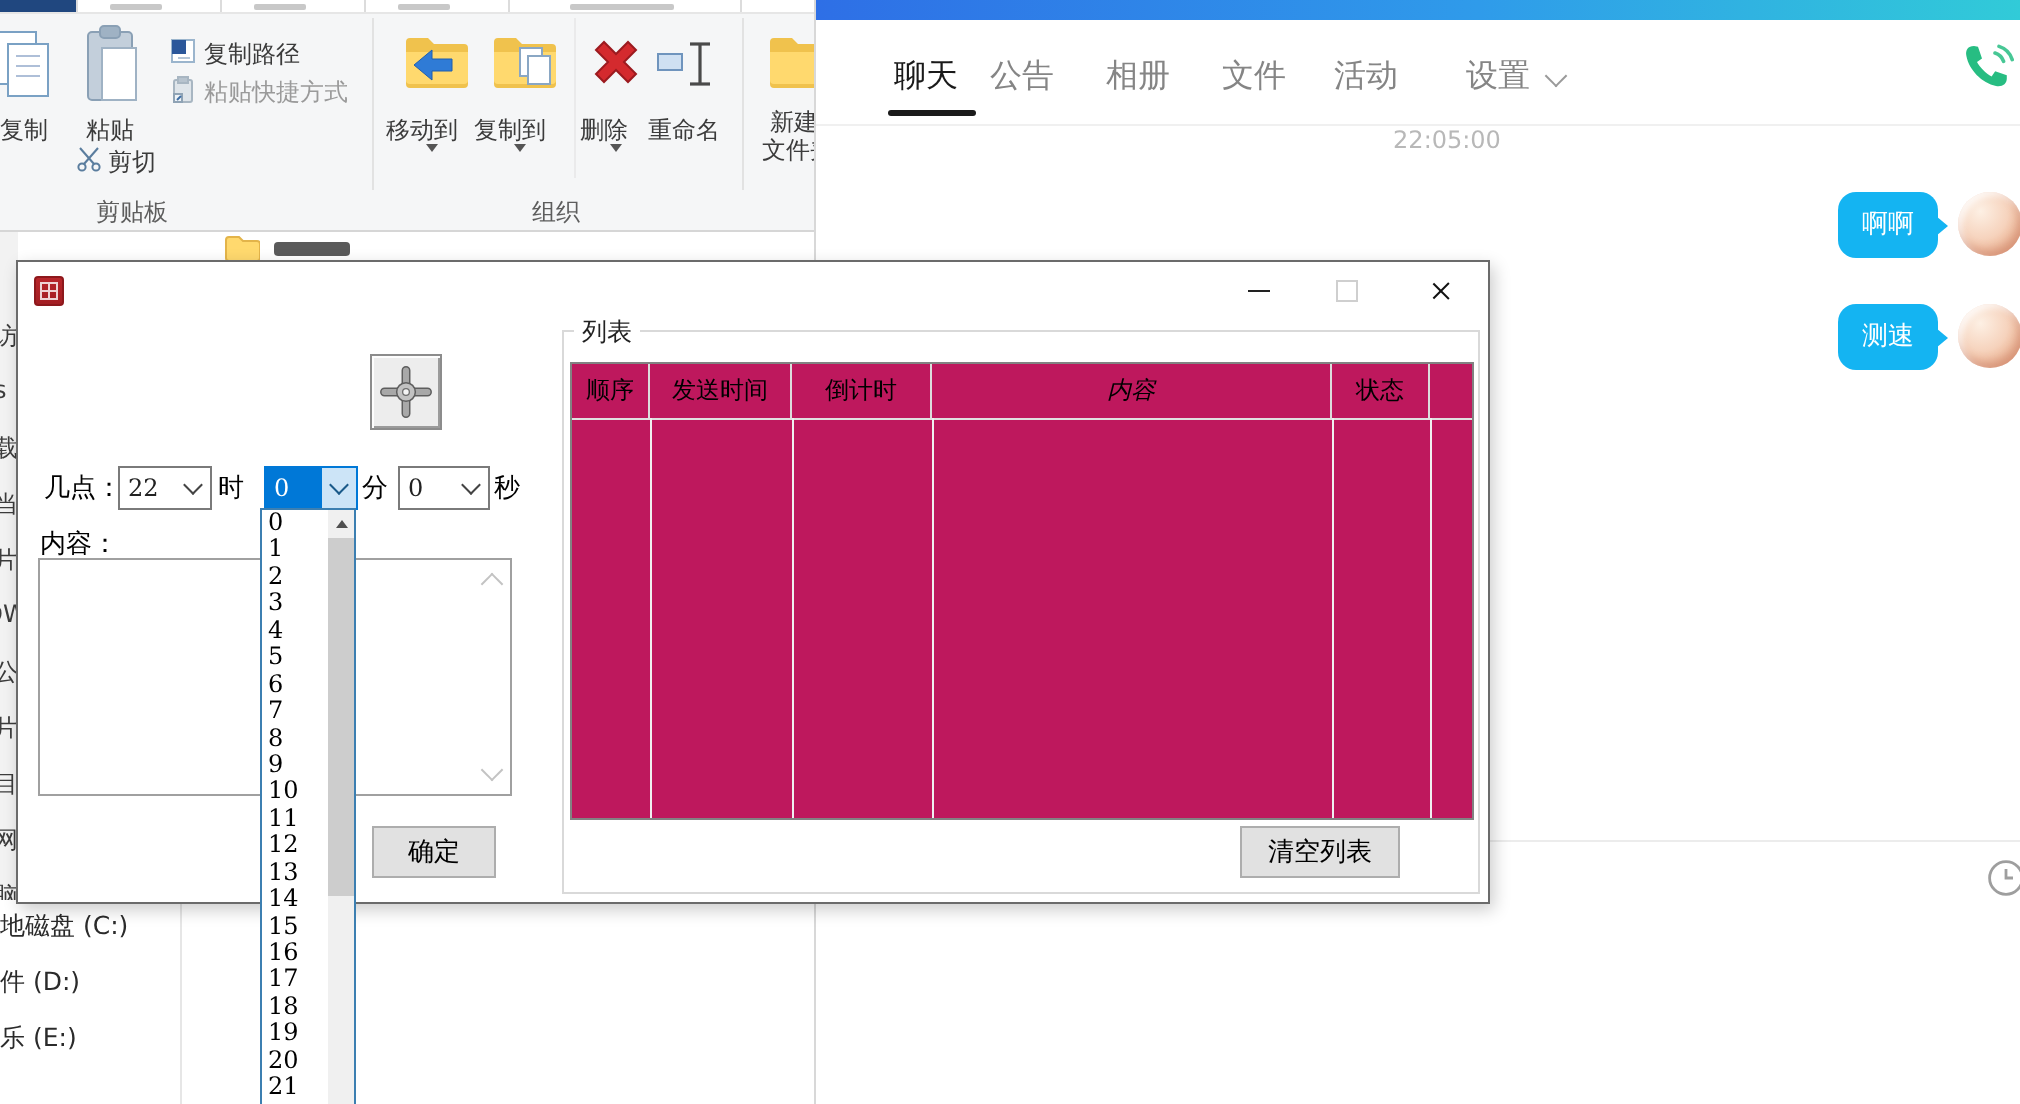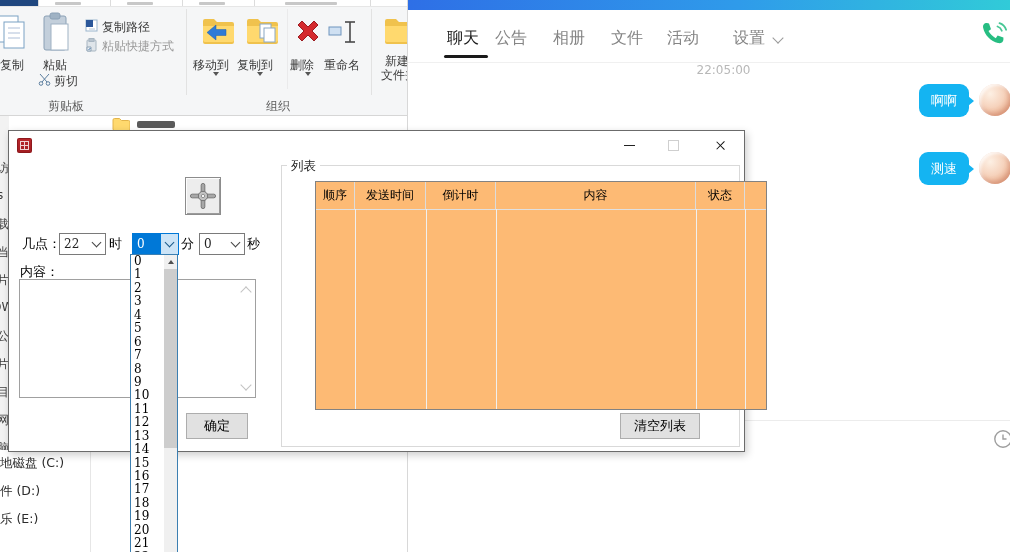--- a/index.html
+++ b/index.html
@@ -82,21 +82,21 @@
   .ta-chev{position:absolute;right:5px;width:7px;height:7px;}
   .ta-up{top:8px;border-left:1.3px solid #c3c3c3;border-top:1.3px solid #c3c3c3;transform:rotate(45deg);}
   .ta-down{bottom:8px;border-right:1.3px solid #c3c3c3;border-bottom:1.3px solid #c3c3c3;transform:rotate(45deg);}
 
   .winbutton{background:#e1e1e1;border:1px solid #adadad;font-size:13px;color:#000;display:flex;align-items:center;justify-content:center;font-family:inherit;}
   #ok-btn{left:177px;top:282px;width:62px;height:26px;}
   #clear-btn{left:611px;top:282px;width:80px;height:26px;}
 
   #list-groupbox{left:272px;top:34px;width:457px;height:280px;border:1px solid #d9d9d9;}
   #list-group-label{left:278px;top:27px;background:#fff;padding:0 4px;font-size:12.5px;}
-  #list-table{left:276px;top:50px;width:450px;height:227px;border:1px solid #828282;background:#fdba74;margin-left:30px;}
+  #list-table{left:276px;top:50px;width:450px;height:227px;border:1px solid #828282;background:#be185d;}
   #list-header{display:flex;height:27px;border-bottom:1px solid #e0e0e0;}
   .hcell{display:flex;align-items:center;justify-content:center;font-size:12px;color:#000;border-right:1px solid #dcdcdc;box-sizing:border-box;}
   .gridline{position:absolute;top:27px;bottom:0;width:1px;background:#f0f0f0;}
 
   
   #dropdown{left:130px;top:254px;width:46px;height:298px;background:#fff;border:1px solid #3c7fb1;overflow:hidden;z-index:30;}
   .dd-item{height:13.45px;line-height:13.4px;font-family:"DejaVu Serif","Liberation Serif",serif;font-size:12px;padding-left:3px;color:#000;}
   #dd-scrollbar{position:absolute;right:0;top:0;width:13px;height:298px;background:#f0f0f0;}
   #dd-up{position:absolute;top:0;left:0;width:13px;height:13px;background:#f0f0f0;display:flex;align-items:center;justify-content:center;}
   .tri-up{width:0;height:0;border-left:3.5px solid transparent;border-right:3.5px solid transparent;border-bottom:4.5px solid #505050;}
@@ -284,21 +284,21 @@
 
     <div class="abs" style="left:571px;top:20px;width:28px;height:28px;">
       <svg width="28" height="28" viewBox="0 0 28 28">
         <path d="M8 3 C5 3 3.6 5 4.2 8 C5.5 15 12 21.5 19 23 C22 23.6 24.4 22 24.4 19.4 L24.4 17.6 L18.6 15.6 L16.8 18.2 C14 16.8 10.8 13.6 9.5 11 L12 9.2 L10 3.4 Z" fill="#27bd82"></path>
         <path d="M18.5 6.5 q3.2 1 4.3 4.2 M20.5 3.2 q5 1.6 6.6 6.6" stroke="#27bd82" stroke-width="1.8" fill="none" stroke-linecap="round" opacity="0.85"></path>
       </svg>
     </div>
 
     <div id="chat-timestamp" class="abs">22:05:00</div>
 
-    <div class="abs msg-row" style="top:84px;">
+    <div class="abs msg-row" style="top:96px;">
       <div class="bubble">啊啊</div>
       <div class="avatar"></div>
     </div>
     <div class="abs msg-row" style="top:152px;">
       <div class="bubble">测速</div>
       <div class="avatar"></div>
     </div>
 
     <div id="chat-divider" class="abs"></div>
     <div id="clock-icon" class="abs">
@@ -370,21 +370,21 @@
     <button id="ok-btn" class="abs winbutton">确定</button>
 
     <div id="list-groupbox" class="abs"></div>
     <span id="list-group-label" class="abs">列表</span>
 
     <div id="list-table" class="abs">
       <div id="list-header">
         <div class="hcell" style="width:39px;">顺序</div>
         <div class="hcell" style="width:71px;">发送时间</div>
         <div class="hcell" style="width:70px;">倒计时</div>
-        <div class="hcell" style="width:200px;">内容</div>
+        <div class="hcell" style="width:200px;font-style:italic;">内容</div>
         <div class="hcell" style="width:49px;">状态</div>
         <div class="hcell" style="flex:1;border-right:none;"></div>
       </div>
       <div class="gridline" style="left:39px;"></div>
       <div class="gridline" style="left:110px;"></div>
       <div class="gridline" style="left:180px;"></div>
       <div class="gridline" style="left:380px;"></div>
       <div class="gridline" style="left:429px;"></div>
     </div>
 

